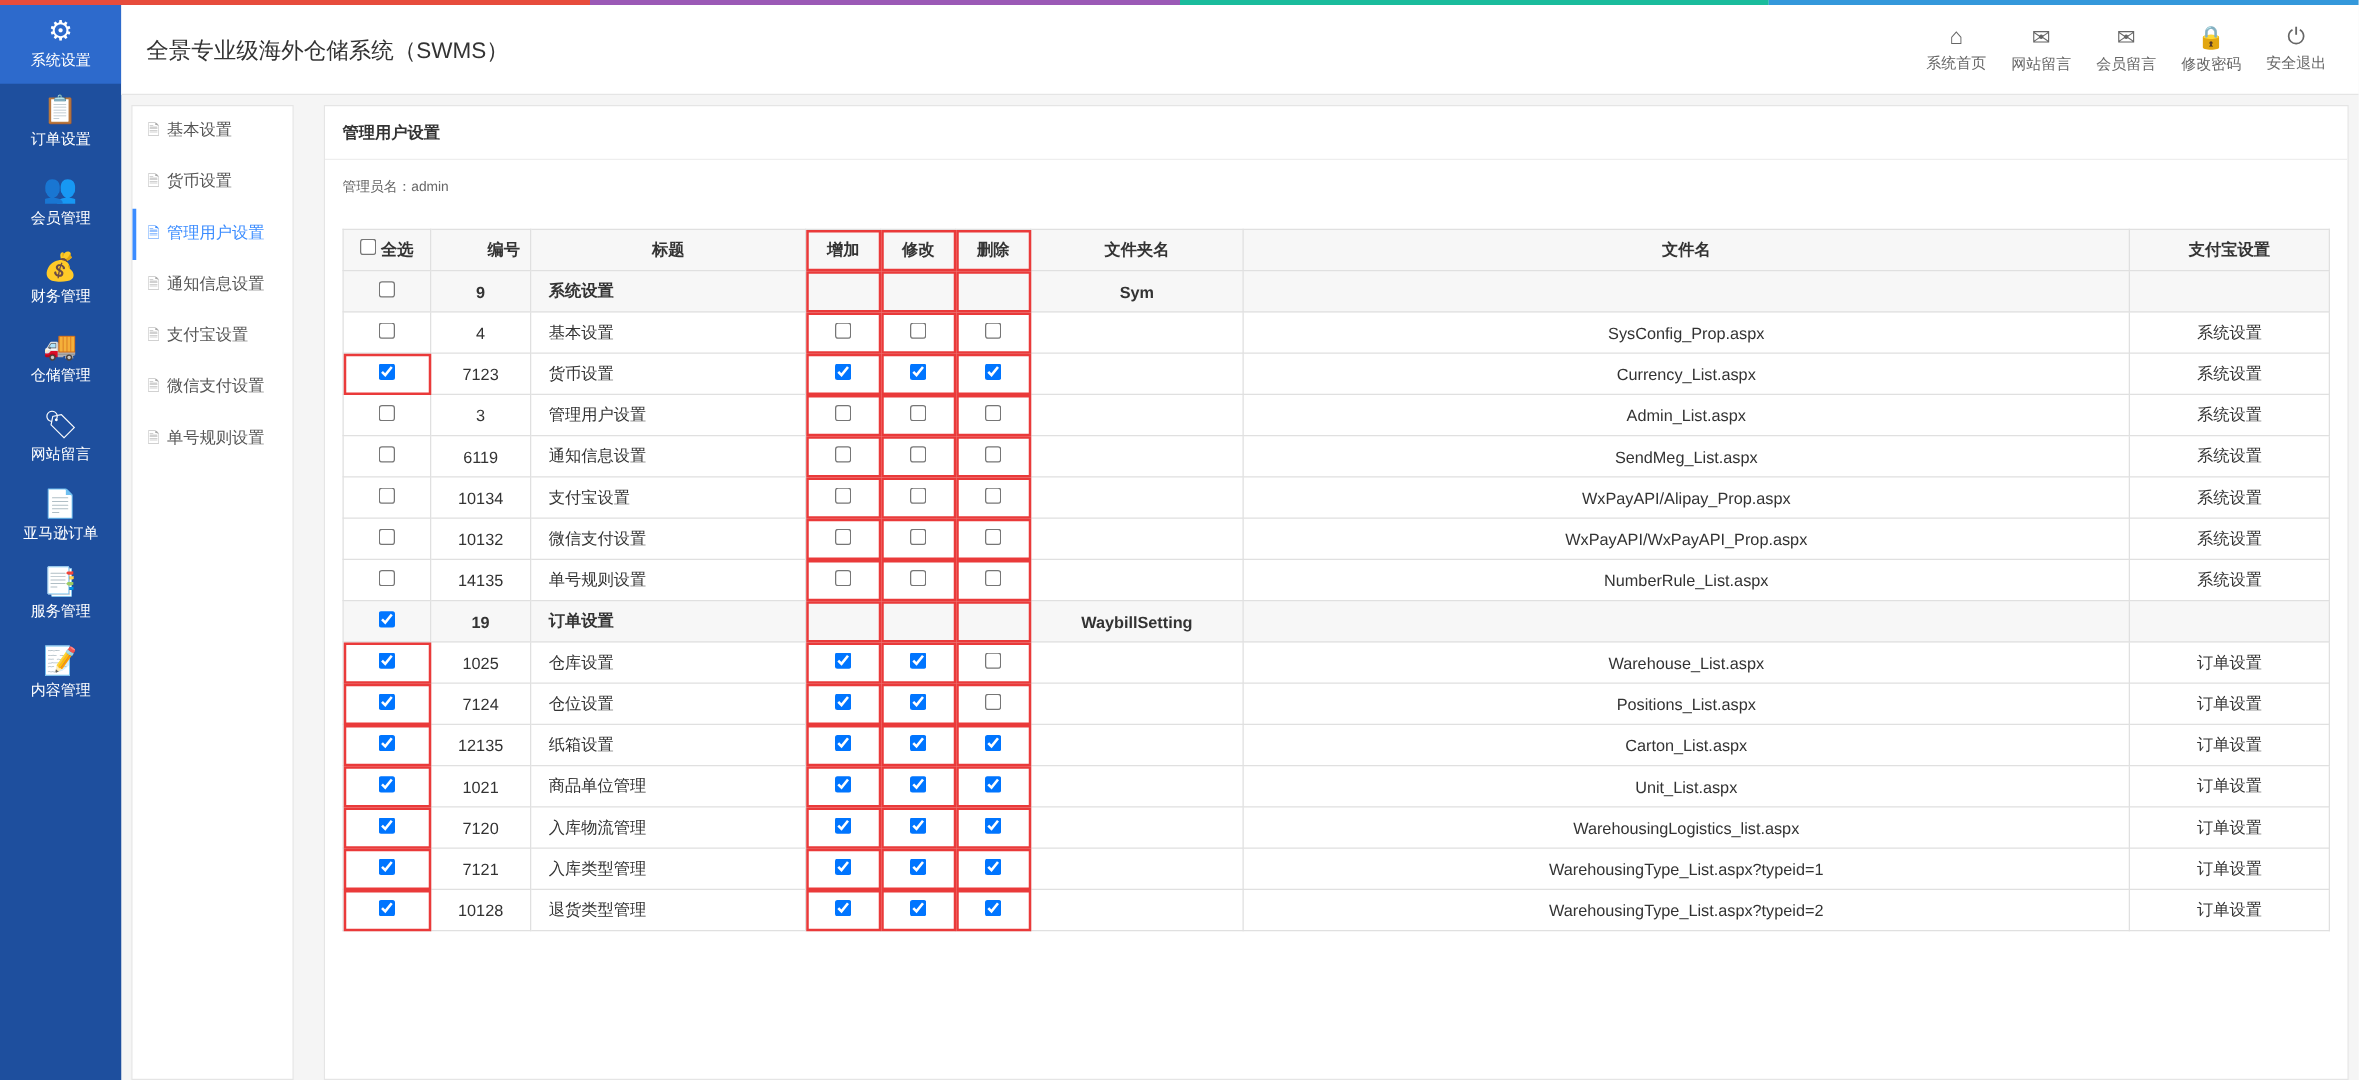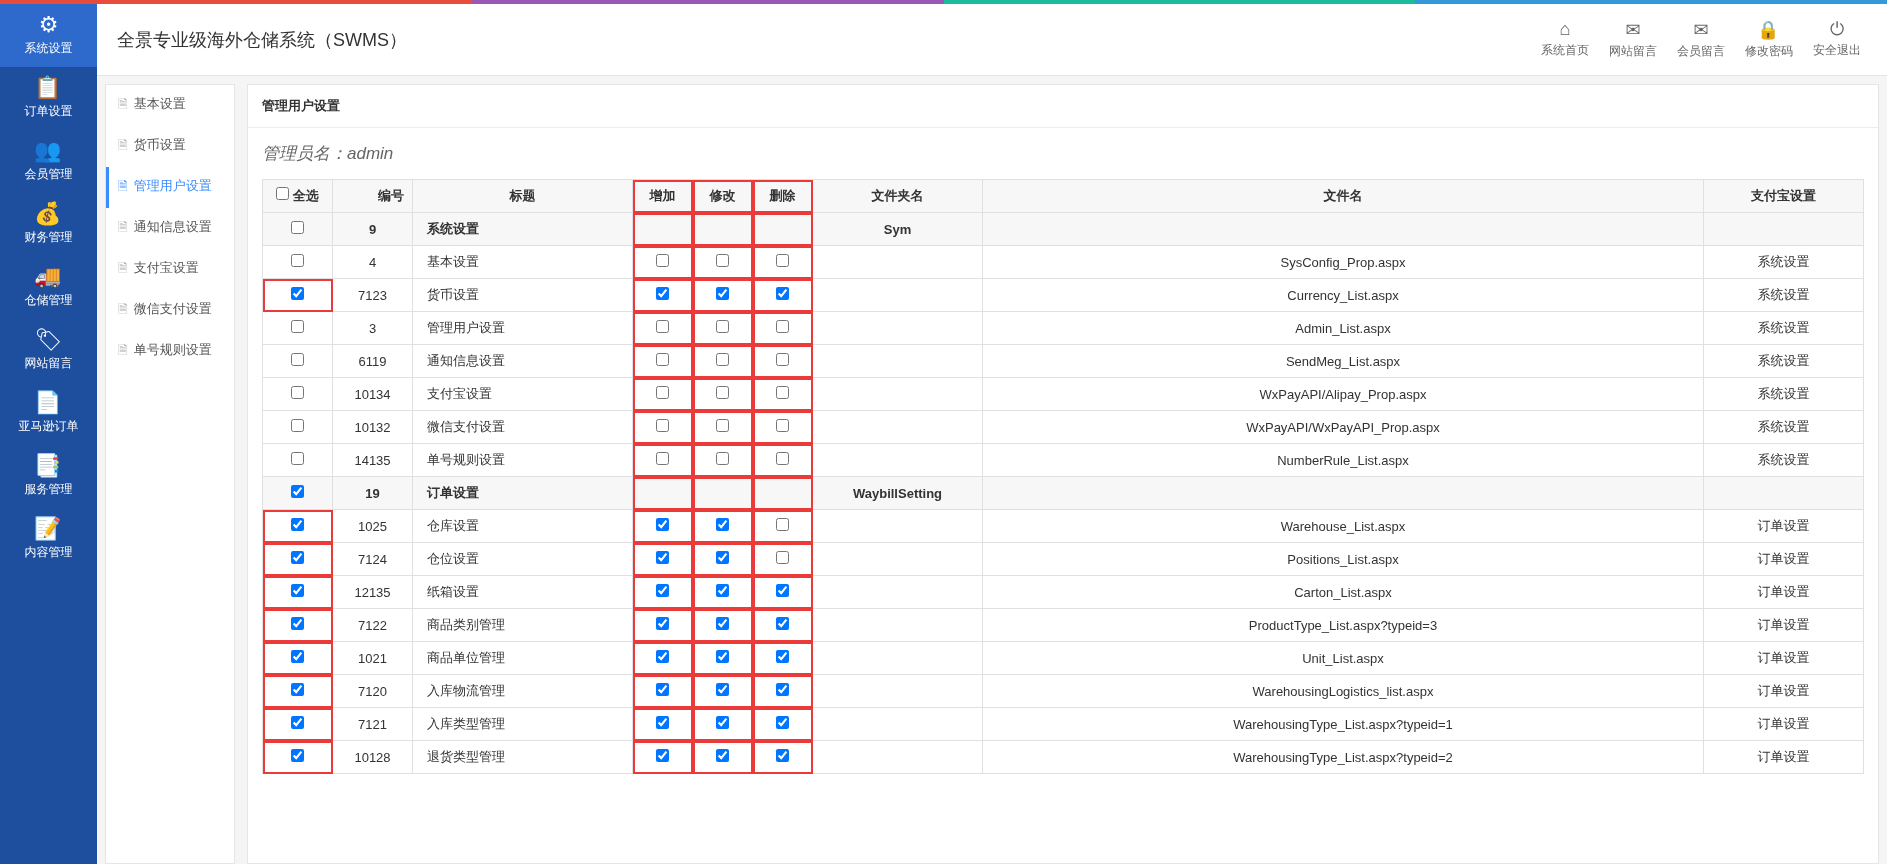--- a/index.html
+++ b/index.html
@@ -21,33 +21,33 @@
     .sb-item .ico { font-size: 22px; line-height: 1; }
     
     .main { flex: 1; display: flex; flex-direction: column; }
     
     .header { background: #fff; height: 72px; display: flex; align-items: center; padding: 0 20px; border-bottom: 1px solid #e5e5e5; }
     .header-title { font-size: 18px; color: #333; flex: 1; }
     .header-icons { display: flex; gap: 8px; }
     .hi { text-align: center; cursor: pointer; font-size: 12px; color: #666; padding: 0 6px; }
     .hi .ico { font-size: 18px; display: block; margin-bottom: 2px; }
     
-    .content { flex: 1; display: flex; gap: 12px; padding: 8px 8px 0 8px; overflow: hidden; }
+    .content { flex: 1; display: flex; gap: 24px; padding: 8px 8px 0 8px; overflow: hidden; }
     
     .subnav { width: 130px; background: #fff; border: 1px solid #e5e5e5; flex-shrink: 0; }
     .sn-item { padding: 10px 12px; cursor: pointer; font-size: 13px; color: #555; }
     .sn-item.active { color: #3b8cff; border-left: 3px solid #3b8cff; padding-left: 9px; }
     .sn-item::before { content: "🗎"; margin-right: 6px; color: #aaa; font-size: 12px; }
     .sn-item.active::before { color: #3b8cff; }
     
     .panel { flex: 1; background: #fff; border: 1px solid #e5e5e5; overflow: auto; padding-bottom: 8px; }
     .panel-title { padding: 12px 14px; font-weight: bold; border-bottom: 1px solid #eee; }
-    .panel-sub { padding: 14px; color: #666; font-size: 17px; font-style: italic; }
-    
-    table { border-collapse: collapse; width: calc(100% - 28px); margin: 0 14px; }
+    .panel-sub { padding: 14px; color: #666; font-size: 11px; }
+    
+    table { border-collapse: collapse; width: calc(100% - 28px); margin: 12px 14px; }
     th, td { border: 1px solid #e0e0e0; padding: 7px 8px; font-size: 13px; text-align: center; }
     th { background: #f7f7f7; font-weight: bold; }
     td.left { text-align: left; padding-left: 14px; }
     tr.group td { background: #f7f7f7; font-weight: bold; }
     
     .hl-red { outline: 2px solid #ea3a3a; outline-offset: -2px; }
     .col-sel { width: 70px; }
     .col-id { width: 80px; text-align: right; }
     .col-title { width: 220px; }
     .col-op { width: 60px; }
@@ -250,31 +250,20 @@
                 <td class="left">纸箱设置</td>
                 <td class="hl-red"><input type="checkbox" checked="" style=""></td>
                 <td class="hl-red"><input type="checkbox" checked="" style=""></td>
                 <td class="hl-red"><input type="checkbox" checked="" style=""></td>
                 <td></td>
                 <td>Carton_List.aspx</td>
                 <td>订单设置</td>
               </tr>
               <tr>
                 <td class="hl-red"><input type="checkbox" checked="" style=""></td>
-                <td>7122</td>
-                <td class="left">商品类别管理</td>
-                <td class="hl-red"><input type="checkbox" checked="" style=""></td>
-                <td class="hl-red"><input type="checkbox" checked="" style=""></td>
-                <td class="hl-red"><input type="checkbox" checked="" style=""></td>
-                <td></td>
-                <td>ProductType_List.aspx?typeid=3</td>
-                <td>订单设置</td>
-              </tr>
-              <tr>
-                <td class="hl-red"><input type="checkbox" checked="" style=""></td>
                 <td>1021</td>
                 <td class="left">商品单位管理</td>
                 <td class="hl-red"><input type="checkbox" checked="" style=""></td>
                 <td class="hl-red"><input type="checkbox" checked="" style=""></td>
                 <td class="hl-red"><input type="checkbox" checked="" style=""></td>
                 <td></td>
                 <td>Unit_List.aspx</td>
                 <td>订单设置</td>
               </tr>
               <tr>

